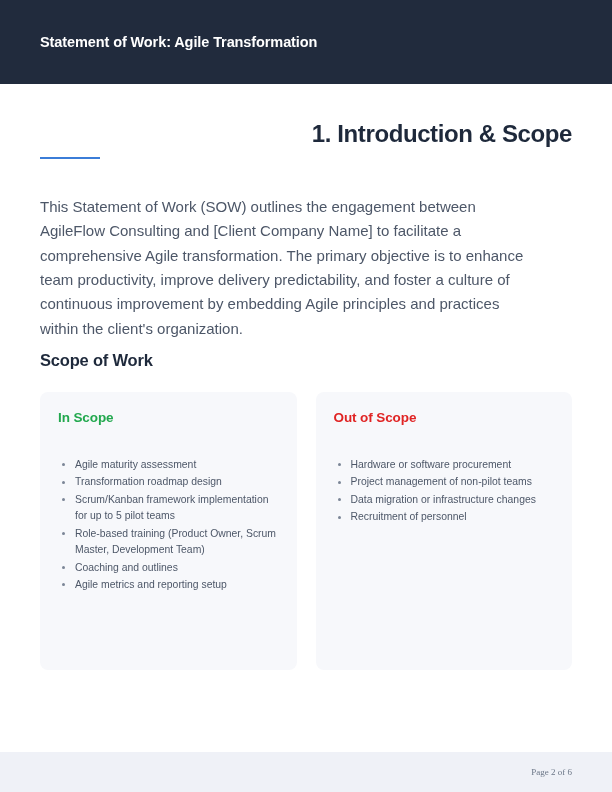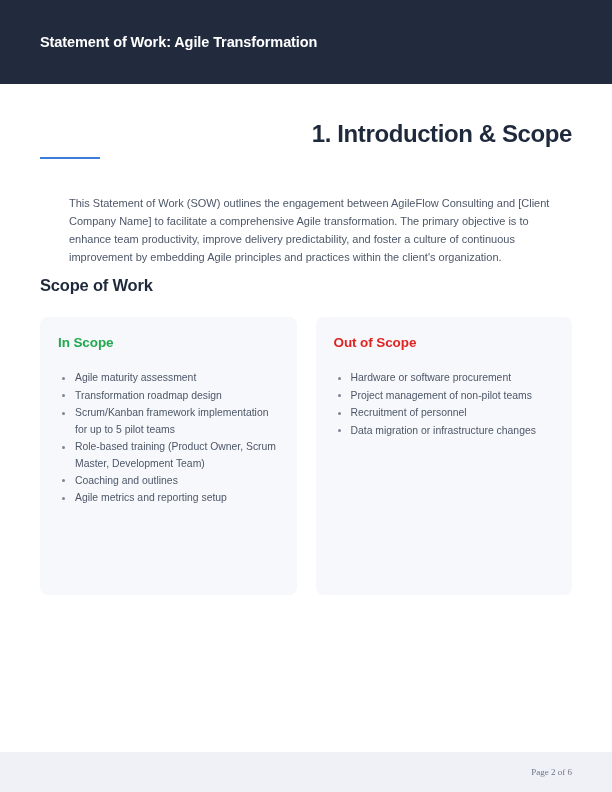--- a/index.html
+++ b/index.html
@@ -50,25 +50,24 @@
 
   .section-accent {
     margin-top: 9px;
     width: 60px;
     height: 2.5px;
     background: #3b7dd8;
   }
 
   .intro-paragraph {
     margin-top: 36px;
-    font-size: 11px;
+    font-size: 15px;
     line-height: 1.62;
     color: #4d5768;
     max-width: 500px;
-    margin-left: 29px;
   }
 
   .subsection-heading {
     margin-top: 10px;
     font-size: 16.5px;
     font-weight: bold;
     color: #1e293b;
     letter-spacing: -0.2px;
   }
 
@@ -90,21 +89,21 @@
   .scope-card-title {
     font-size: 13.5px;
     font-weight: bold;
     letter-spacing: -0.1px;
   }
 
   .scope-card-title.in-scope { color: #22a84e; }
   .scope-card-title.out-scope { color: #e02424; }
 
   .scope-list {
-    margin-top: 20px;
+    margin-top: 32px;
     list-style: none;
   }
 
   .scope-list li {
     position: relative;
     padding-left: 17px;
     font-size: 10.4px;
     line-height: 1.58;
     color: #4d5768;
     margin-bottom: 1px;
@@ -170,22 +169,22 @@
         <li>Coaching and outlines</li>
         <li>Agile metrics and reporting setup</li>
       </ul>
     </div>
 
     <div class="scope-card">
       <div class="scope-card-title out-scope">Out of Scope</div>
       <ul class="scope-list">
         <li>Hardware or software procurement</li>
         <li>Project management of non-pilot teams</li>
+        <li>Data migration or infrastructure changes</li>
         <li>Recruitment of personnel</li>
-        <li>Data migration or infrastructure changes</li>
       </ul>
     </div>
 
   </section>
 
 </main>
 
 <footer class="doc-footer">
   <div class="page-number">Page 2 of 6</div>
 </footer>

